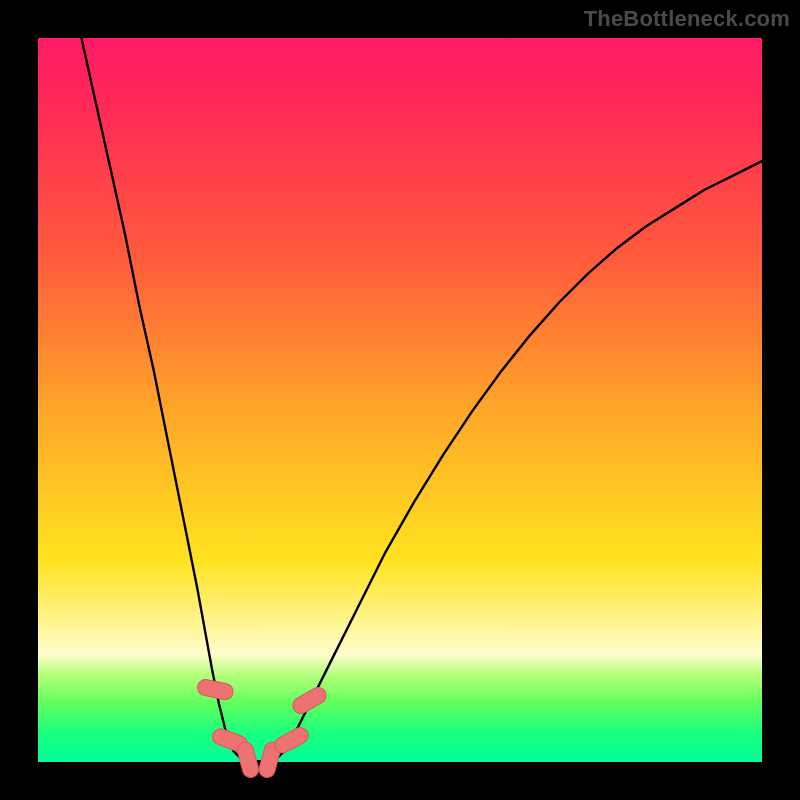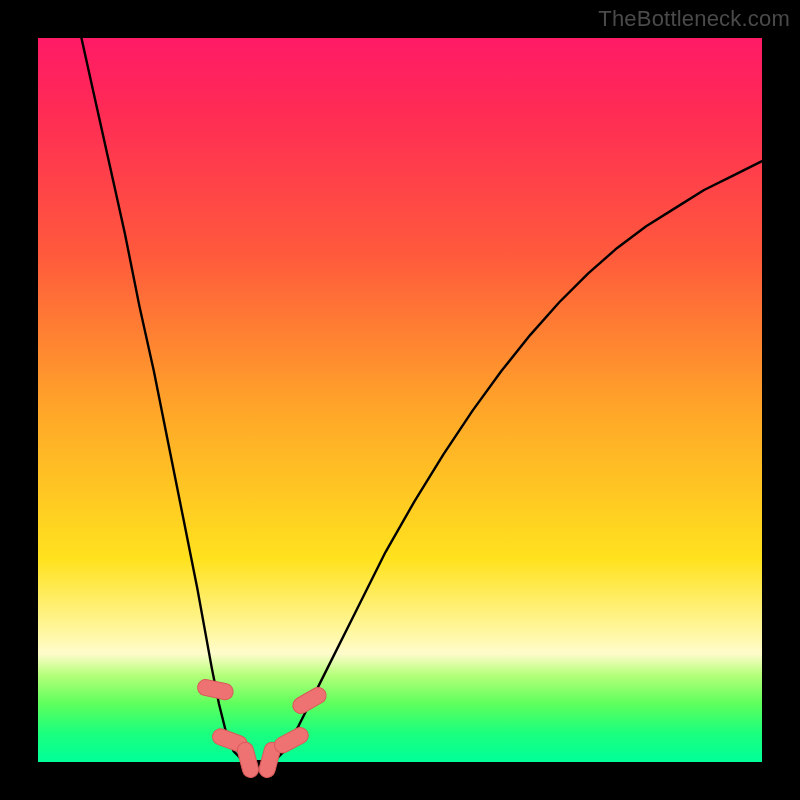--- a/index.html
+++ b/index.html
@@ -40,21 +40,21 @@
       #1bff7e 96%,
       #00ff99 100%
     );
   }
   .attribution {
     position: absolute;
     top: 6px;
     right: 10px;
     color: #4a4a4a;
     font-size: 22px;
-    font-weight: 400;
+    font-weight: 700;
     letter-spacing: 0.2px;
   }
   svg.curves {
     position: absolute;
     left: 38px;
     top: 38px;
     width: 724px;
     height: 724px;
     overflow: visible;
   }

